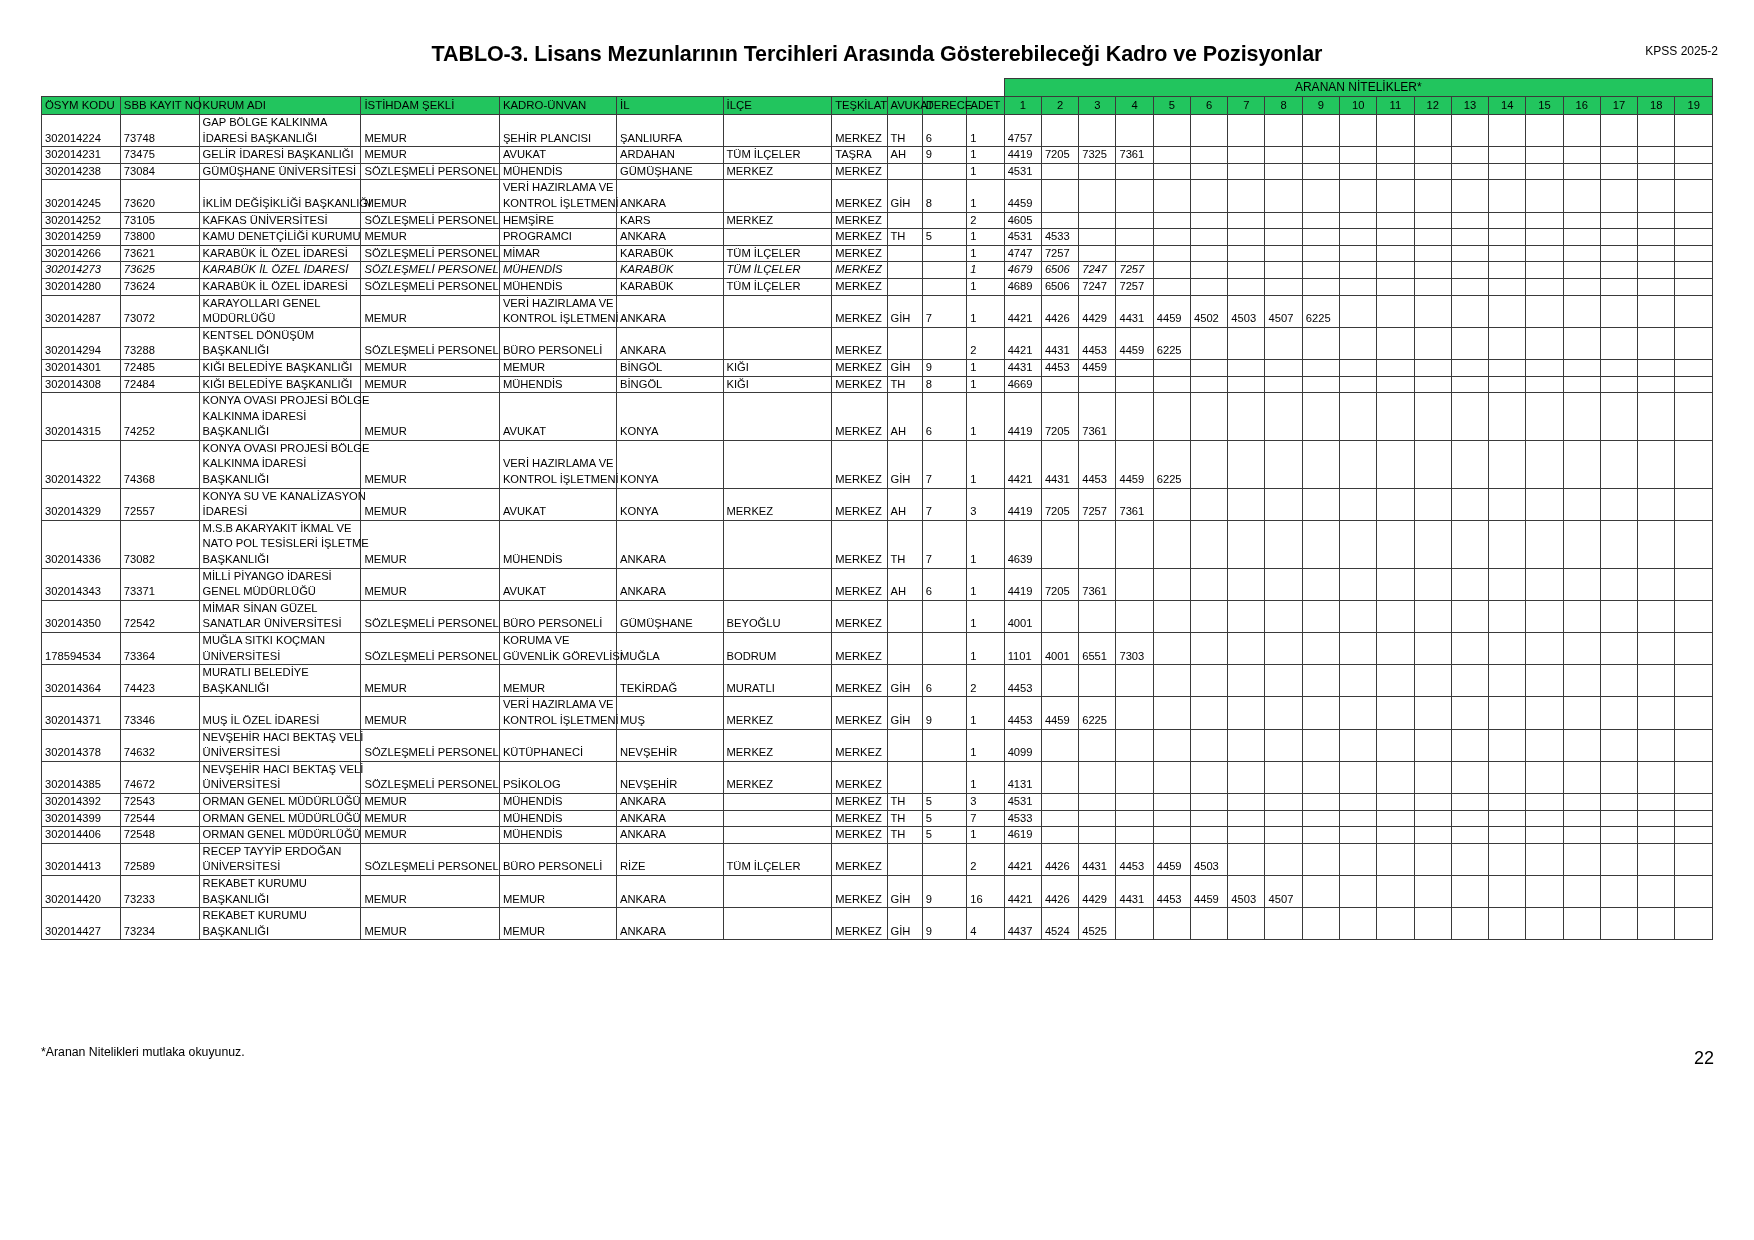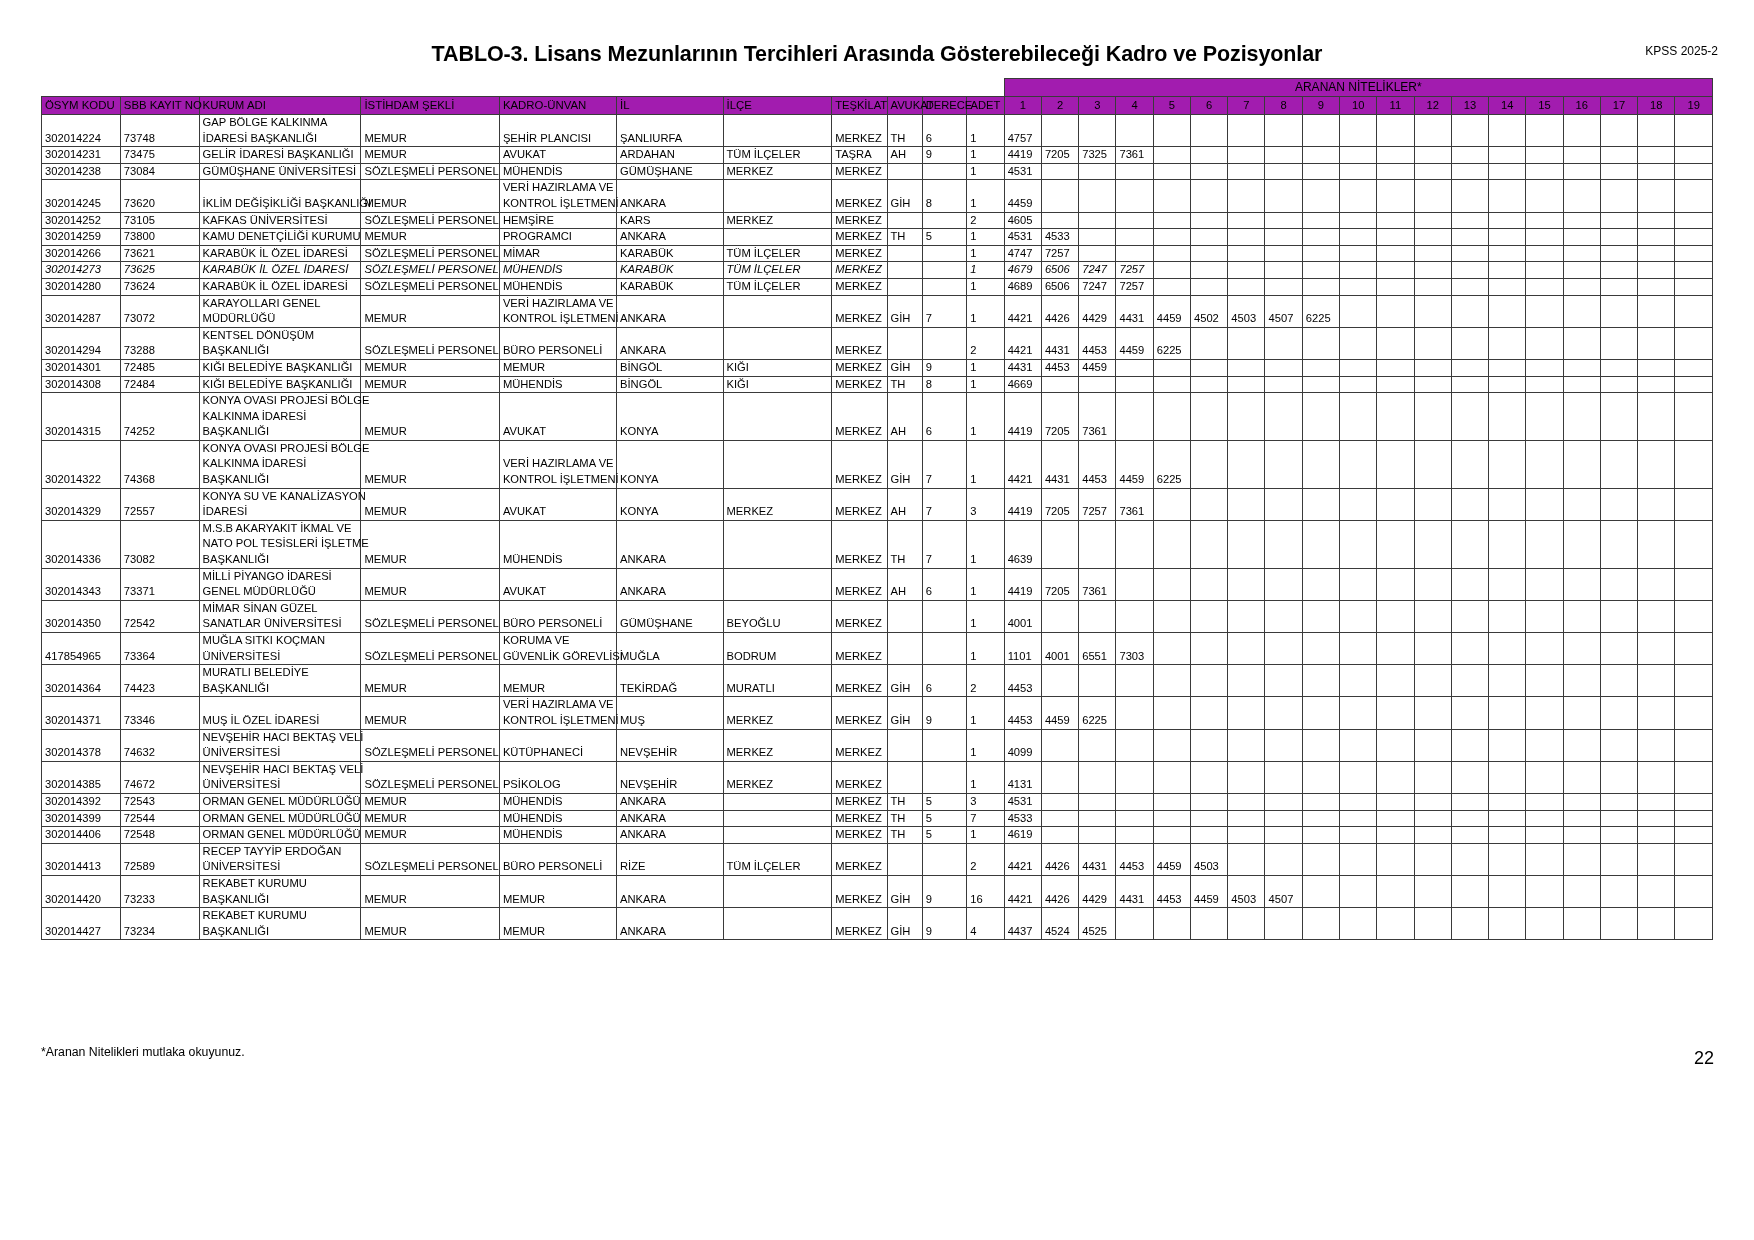--- a/index.html
+++ b/index.html
@@ -56,21 +56,21 @@
     border: 1px solid #3a3a3a;
     padding: 0px 3px;
     vertical-align: bottom;
     text-align: left;
     font-weight: normal;
     line-height: 15.6px;
     white-space: nowrap;
     overflow: visible;
   }
   thead td, thead th {
-    background: #a21caf;
+    background: #22c55e;
     font-weight: bold;
     font-size: 11.4px;
     vertical-align: bottom;
     height: 17px;
     border: 1px solid #2b2b2b;
   }
   thead td.nit-group {
     text-align: center;
     font-size: 12px;
     height: 17px;
@@ -807,21 +807,21 @@
             <td class="nitcell"></td>
             <td class="nitcell"></td>
             <td class="nitcell"></td>
             <td class="nitcell"></td>
             <td class="nitcell"></td>
             <td class="nitcell"></td>
             <td class="nitcell"></td>
             <td class="nitcell"></td>
           </tr>
           <tr style="height: 31px;">
-            <td>417854965</td>
+            <td>178594534</td>
             <td>73364</td>
             <td>MUĞLA SITKI KOÇMAN<br>ÜNİVERSİTESİ</td>
             <td>SÖZLEŞMELİ PERSONEL</td>
             <td>KORUMA VE<br>GÜVENLİK GÖREVLİSİ</td>
             <td>MUĞLA</td>
             <td>BODRUM</td>
             <td>MERKEZ</td>
             <td></td>
             <td></td>
             <td>1</td>

